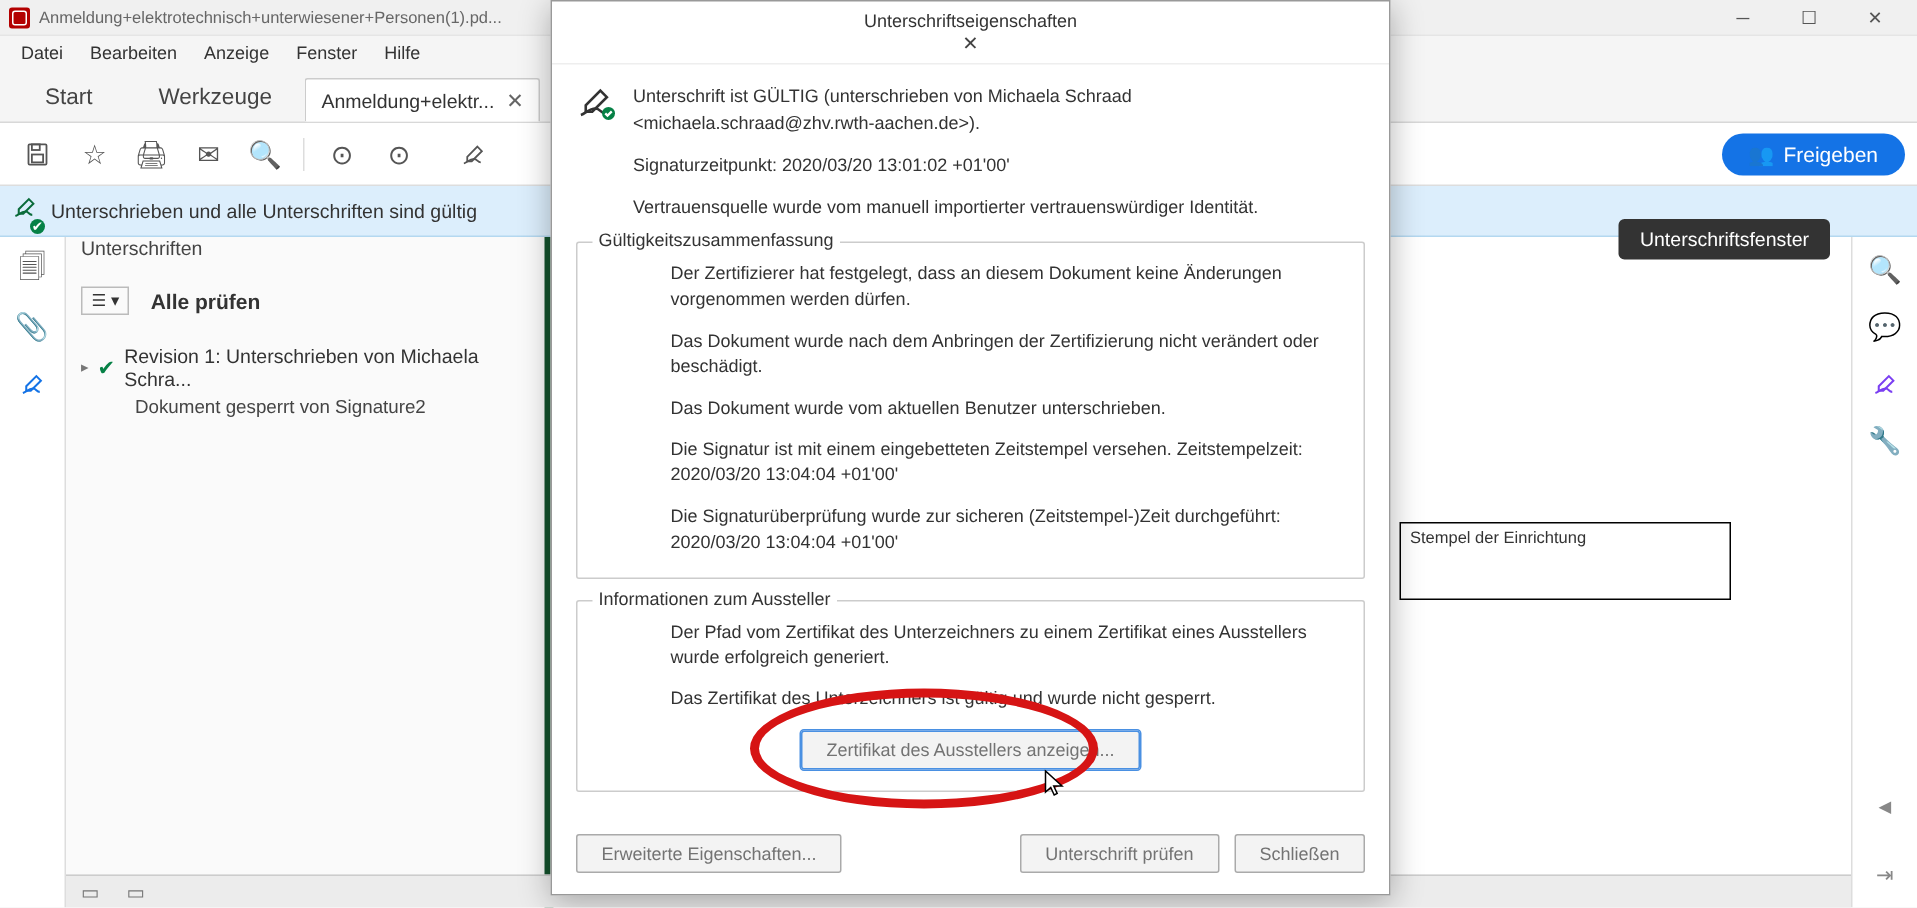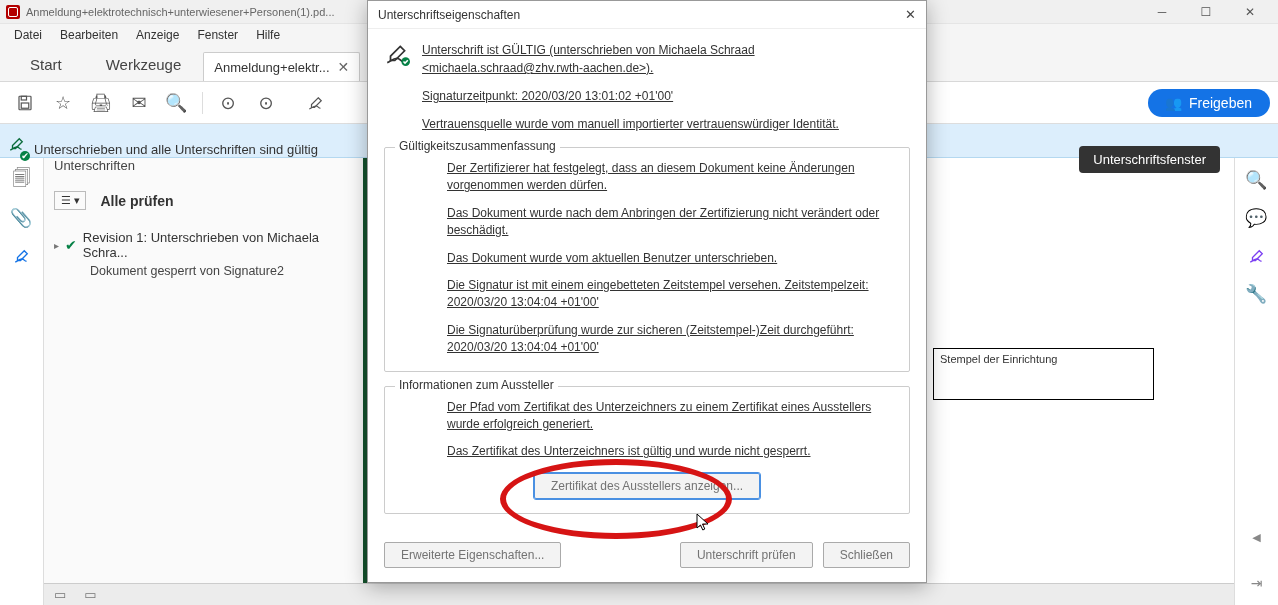--- a/index.html
+++ b/index.html
@@ -25,21 +25,21 @@
     
     
     .toolbar{height:42px; background:#fff; border-bottom:1px solid #ddd; display:flex; align-items:center; padding:0 8px; gap:4px;}
     .tbtn{width:34px; height:34px; display:flex; align-items:center; justify-content:center; color:#555; font-size:18px; border-radius:3px;}
     .tdiv{width:1px; height:22px; background:#ddd; margin:0 4px;}
     .share-btn{margin-left:auto; background:#1473e6; color:#fff; padding:6px 18px; border-radius:18px; display:flex; align-items:center; gap:6px; font-size:14px; font-weight:500;}
     .share-btn .icon{font-size:14px;}
     .sig-pen{margin-left:12px;}
     
     
-    .sigbar{height:34px; background:#dceefc; border-bottom:1px solid #b4d8f0; display:flex; align-items:flex-end; padding:0 8px; font-size:13px; color:#333;}
+    .sigbar{height:34px; background:#dceefc; border-bottom:1px solid #b4d8f0; display:flex; align-items:center; padding:0 8px; font-size:13px; color:#333;}
     .sigbar .sig-icon{margin-right:8px; color:#068146; font-size:16px; position:relative;}
     .sigbar .sig-icon::after{content:"✔"; position:absolute; right:-4px; bottom:-4px; font-size:9px; background:#068146; color:#fff; border-radius:50%; width:10px; height:10px; display:flex; align-items:center; justify-content:center;}
     .sigfenster-chip{position:absolute; right:58px; top:146px; background:#333; color:#fff; padding:6px 14px; border-radius:4px; font-size:13px; z-index:50;}
     
     
     .main{display:flex; height:calc(605px - 24px - 22px - 36px - 42px - 34px); background:#ececec;}
     .left-rail{width:44px; background:#fff; border-right:1px solid #ddd; display:flex; flex-direction:column; align-items:center; padding-top:8px; gap:10px;}
     .left-rail .ricon{width:28px; height:28px; display:flex; align-items:center; justify-content:center; color:#555; font-size:18px; border-radius:3px;}
     .left-rail .ricon.active{color:#1473e6;}
     
@@ -62,23 +62,23 @@
     .ricon.search{color:#666;}
     .ricon.comment{color:#f9a825;}
     .ricon.signpen{color:#7b3ff2;}
     .ricon.wrench{color:#555;}
     .right-rail .expcol{margin-top:auto; margin-bottom:8px; font-size:11px; color:#888;}
     .right-rail .endic{margin-bottom:8px; font-size:14px; color:#888;}
     
     
     .dialog-overlay{position:absolute; left:0; top:0; right:0; bottom:0; z-index:100;}
     .dialog{position:absolute; left:367px; top:0; width:560px; background:#fff; border:1px solid #999; box-shadow:0 4px 20px rgba(0,0,0,.3);}
-    .dialog-title{display:flex; align-items:center; justify-content:space-between; padding:6px 10px; font-size:12px; border-bottom:1px solid #eee;}
+    .dialog-title{display:flex; align-items:center; justify-content:space-between; padding:6px 10px; font-size:12px; border-bottom:1px solid #eee;flex-direction:column;}
     .dialog-title .dclose{font-size:13px; color:#444;}
-    .dialog-body{padding:12px 16px 14px 16px; font-size:12px; color:#333;text-decoration:underline;}
+    .dialog-body{padding:12px 16px 14px 16px; font-size:12px; color:#333;}
     .db-top{display:flex; gap:12px; margin-bottom:14px;}
     .db-top .sig-big-icon{width:26px; flex-shrink:0; position:relative;}
     .db-top .sig-big-icon svg{width:26px;height:26px;}
     .db-top .info p{line-height:1.5;}
     
     .groupbox{border:1px solid #ccc; border-radius:2px; padding:12px 12px 14px 12px; margin-bottom:14px; position:relative;}
     .groupbox>legend{position:absolute; top:-9px; left:10px; background:#fff; padding:0 4px; font-size:12px; color:#333;}
     .groupbox .gitem{padding-left:50px; margin-bottom:10px; line-height:1.45;}
     .groupbox .gitem:last-child{margin-bottom:0;}
     

